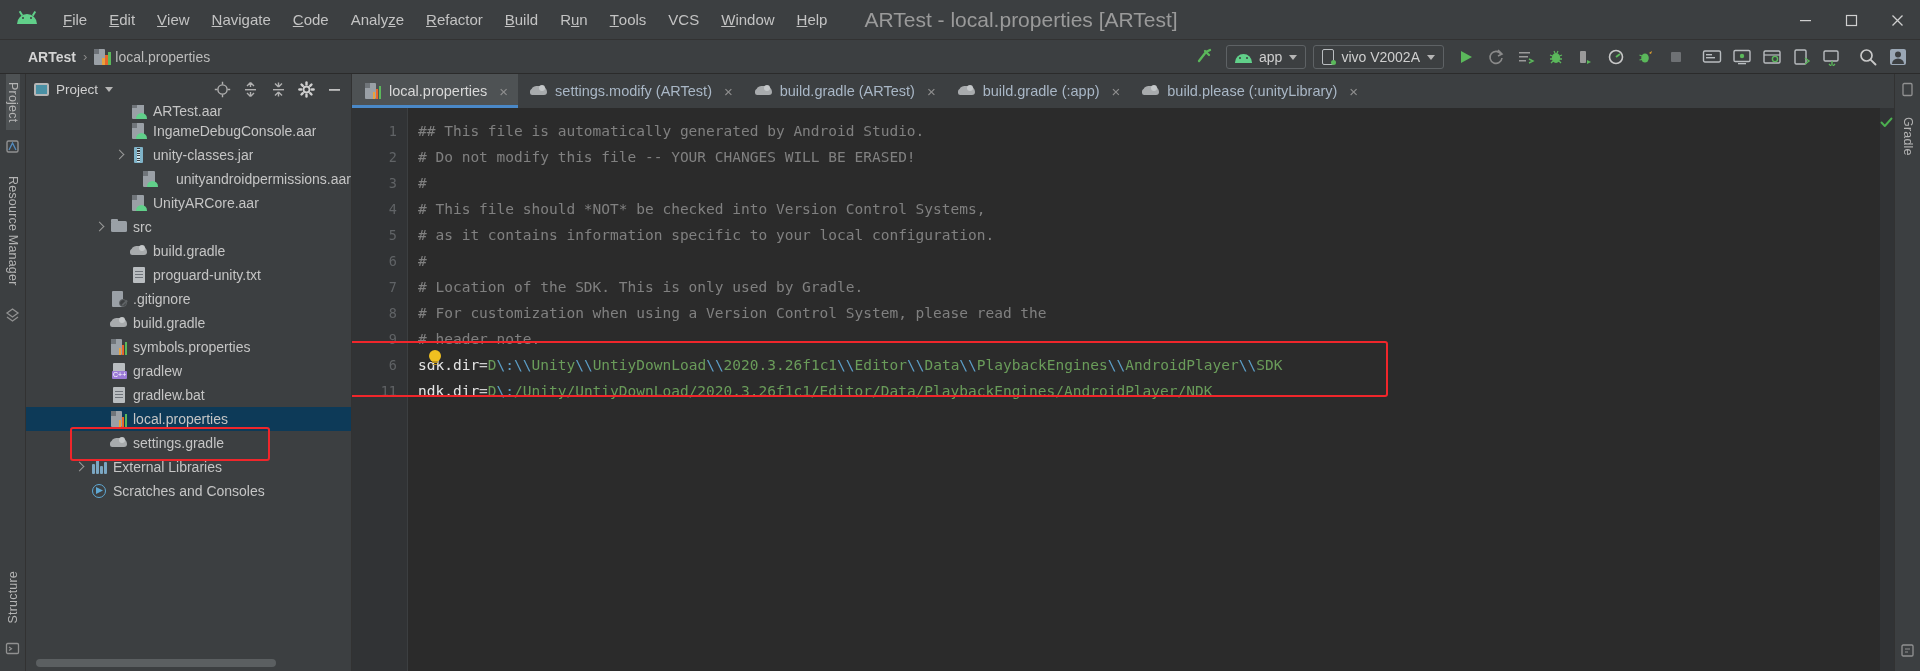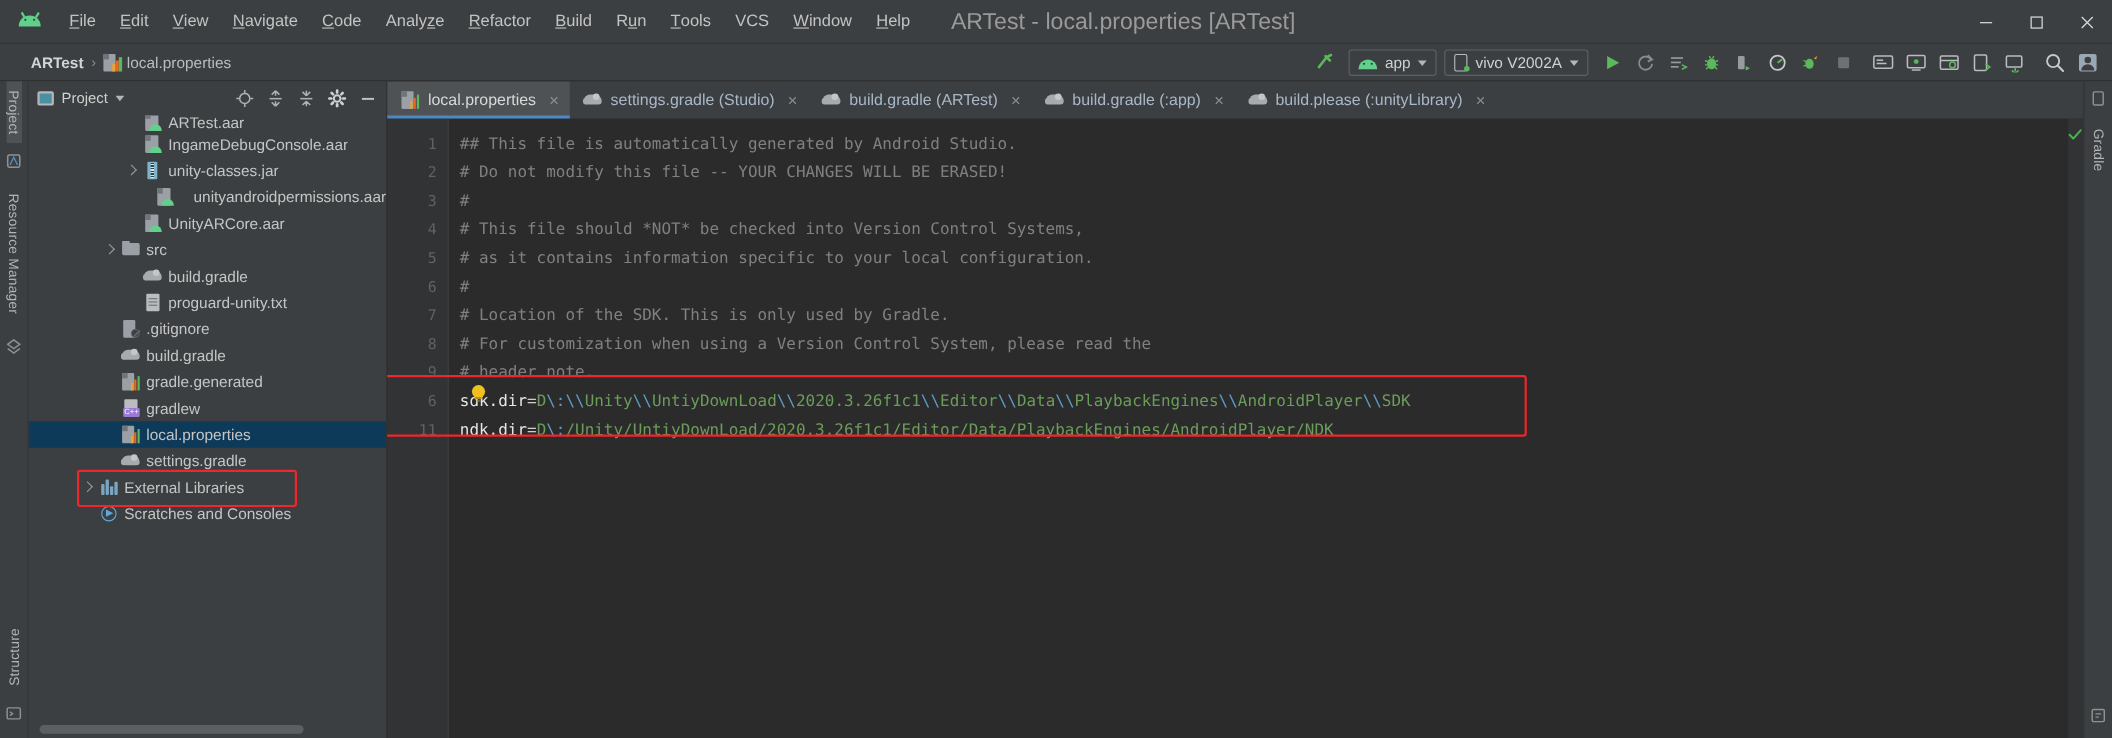--- a/index.html
+++ b/index.html
@@ -556,29 +556,39 @@
           </div>
           <div class="row" style="padding-left: 68px;">
             <span class="arrow"></span>
             <span class="fi props">
               <span class="pg"></span>
               <span class="fold"></span>
               <span class="b1"></span>
               <span class="b2"></span>
               <span class="b3"></span>
             </span>
-            <span class="lbl">gradle.generated</span>
+            <span class="lbl">symbols.properties</span>
           </div>
           <div class="row" style="padding-left: 68px;">
             <span class="arrow"></span>
             <span class="fi cpp">
               <span class="pg"></span>
               <span class="tag">C++</span>
             </span>
             <span class="lbl">gradlew</span>
+          </div>
+          <div class="row" style="padding-left: 68px;">
+            <span class="arrow"></span>
+            <span class="fi txt">
+              <span class="pg"></span>
+              <span class="ln" style="top:4px"></span>
+              <span class="ln" style="top:7px"></span>
+              <span class="ln" style="top:10px"></span>
+            </span>
+            <span class="lbl">gradlew.bat</span>
           </div>
           <div class="row selected" style="padding-left: 68px;">
             <span class="arrow"></span>
             <span class="fi props">
               <span class="pg"></span>
               <span class="fold"></span>
               <span class="b1"></span>
               <span class="b2"></span>
               <span class="b3"></span>
             </span>
@@ -630,21 +640,21 @@
             </span>
             <span>local.properties</span>
             <span class="x">×</span>
           </div>
           <div class="tab">
             <span class="fi gradle">
               <span class="el"></span>
               <span class="tr"></span>
               <span class="ear"></span>
             </span>
-            <span>settings.gradle (Studio)</span>
+            <span>settings.modify (ARTest)</span>
             <span class="x">×</span>
           </div>
           <div class="tab">
             <span class="fi gradle">
               <span class="el"></span>
               <span class="tr"></span>
               <span class="ear"></span>
             </span>
             <span>build.gradle (ARTest)</span>
             <span class="x">×</span>

